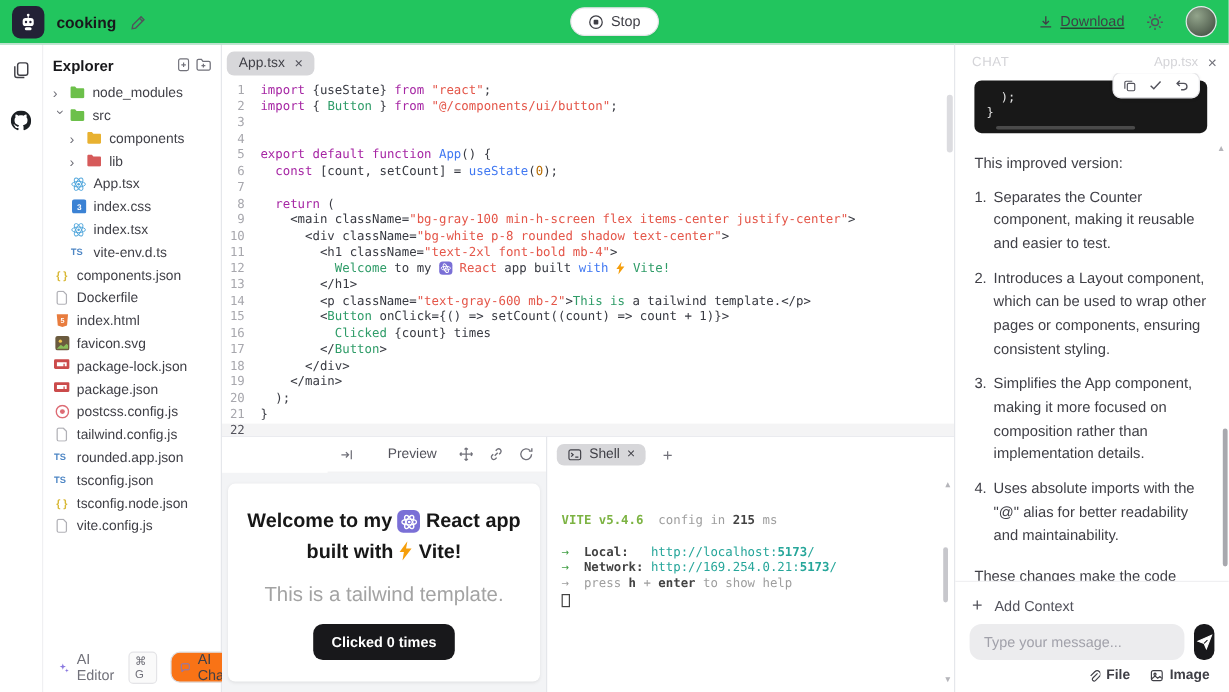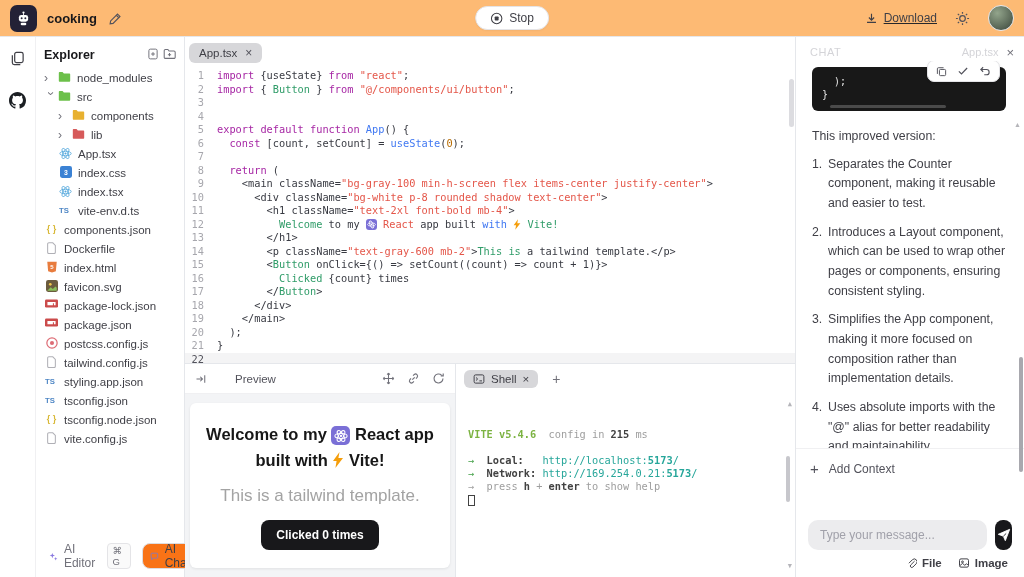--- a/index.html
+++ b/index.html
@@ -1,20 +1,20 @@
 <!DOCTYPE html>
 <html><head>
 <meta charset="utf-8">
 <style>
   * { margin:0; padding:0; box-sizing:border-box; }
   html,body { width:1024px; height:577px; overflow:hidden; background:#fff;
     font-family:"Liberation Sans", sans-serif; color:#27272a; }
 
   
-  .topbar { height:37px; display:flex; align-items:center; border-bottom:1px solid #e5e7eb; background:#fdba74; padding:0 10px; position:relative; }
+  .topbar { height:37px; display:flex; align-items:center; border-bottom:1px solid #e5e7eb; background:#22c55e; padding:0 10px; position:relative; }
   .logo { width:27px; height:27px; border-radius:7px; background:#232136; display:flex; align-items:center; justify-content:center; margin-right:10px; }
   .project-name { font-size:13px; font-weight:600; color:#18181b; margin-right:8px; }
   .icon-btn { background:none; border:none; cursor:pointer; display:flex; align-items:center; justify-content:center; color:#52525b; padding:4px; }
   .stop-btn { position:absolute; left:50%; transform:translateX(-50%); display:flex; align-items:center; gap:6px; background:#fff; border:1px solid #e4e4e7; border-radius:999px; padding:4px 14px; font-size:12px; color:#3f3f46; cursor:pointer; box-shadow:0 1px 2px rgba(0,0,0,.04); }
   .topbar-right { margin-left:auto; display:flex; align-items:center; gap:14px;text-decoration:underline; }
   .download-btn { display:flex; align-items:center; gap:6px; background:none; border:none; font-size:12px; color:#3f3f46; cursor:pointer; }
   .avatar { width:26px; height:26px; border-radius:50%; background:radial-gradient(circle at 35% 30%, #93a58c, #5d6b5a 60%, #39423a); border:1px solid #e5e7eb; }
 
   .app-body { display:flex; height:540px; }
 
@@ -48,21 +48,21 @@
   .ln { width:32px; text-align:right; padding-right:13px; color:#a7a7ad; flex:none; }
   .code-line.current .ln { color:#52525b; }
   .code-text { white-space:pre; }
   .c-k{color:#a626a4;} .c-s{color:#e45649;} .c-t{color:#2f9c68;} .c-d{color:#383a42;} .c-b{color:#4078f2;} .c-n{color:#b76b01;}
   .mini-react { display:inline-flex; width:11px; height:11px; border-radius:3px; background:#7a6fd6; align-items:center; justify-content:center; vertical-align:-1px; }
   .editor-scroll { position:absolute; right:1px; top:14px; width:5px; height:48px; background:#dcdce0; border-radius:3px; }
 
   .bottom-panels { height:214px; border-top:1px solid #e5e7eb; display:flex; }
 
   
-  .preview-panel { width:270px; display:flex; flex-direction:column; }
+  .preview-panel { width:270px; display:flex; flex-direction:column;align-items:flex-end; }
   .panel-header { height:30px; display:flex; align-items:center; gap:8px; padding:0 8px; border-bottom:1px solid #f0f0f2; }
   .panel-label { font-size:11.5px; color:#52525b; }
   .preview-content { flex:1; background:#f3f4f6; display:flex; }
   .preview-card { background:#fff; border-radius:6px; box-shadow:0 1px 3px rgba(0,0,0,.08); margin:9px 5px; flex:1; display:flex; flex-direction:column; align-items:center; justify-content:center; text-align:center; padding:8px 14px; }
   .preview-heading { font-size:16.5px; font-weight:700; color:#171717; line-height:1.6; }
   .react-badge { display:inline-flex; width:19px; height:19px; border-radius:5px; background:#7a6fd6; align-items:center; justify-content:center; vertical-align:-3px; }
   .preview-sub { margin-top:13px; font-size:17px; color:#a3a3a3; }
   .preview-btn { margin-top:14px; background:#18181b; color:#fff; font-size:12px; font-weight:700; border:none; border-radius:8px; padding:8px 15px; cursor:pointer; }
 
   
@@ -92,21 +92,21 @@
   .code-hscroll { position:absolute; left:18px; right:60px; bottom:3px; height:3px; background:#4a4a4a; border-radius:2px; }
   .chat-text { font-size:12.3px; line-height:1.6; color:#3f3f46; margin-top:16px; }
   .chat-list { margin-top:8px; display:flex; flex-direction:column; gap:9px; }
   .chat-li { display:flex; font-size:12.3px; line-height:1.6; color:#3f3f46; }
   .chat-li .num { width:16px; flex:none; }
   .chat-outro { font-size:12.3px; line-height:1.6; color:#3f3f46; margin-top:14px; }
   .chat-scroll-thumb { position:absolute; right:1px; top:320px; width:4px; height:115px; background:#a8a8ae; border-radius:2px; }
   .chat-up-arrow { position:absolute; right:3px; top:60px; font-size:7px; color:#b5b5ba; }
   .chat-footer { border-top:1px solid #f0f0f2; padding:8px 12px 6px; }
   .add-context { display:flex; align-items:center; gap:10px; background:none; border:none; font-size:12px; color:#52525b; cursor:pointer; padding:4px 2px 8px; }
-  .input-row { display:flex; gap:8px; align-items:center;margin-top:36px; }
+  .input-row { display:flex; gap:8px; align-items:center; }
   .chat-input { flex:1; height:30px; background:#ececee; border:none; border-radius:10px; padding:0 12px; font-size:12px; color:#3f3f46; outline:none; font-family:"Liberation Sans",sans-serif; }
   .chat-input::placeholder { color:#a1a1aa; }
   .send-btn { width:30px; height:30px; background:#18181b; border:none; border-radius:8px; display:flex; align-items:center; justify-content:center; cursor:pointer; }
   .attach-row { display:flex; justify-content:flex-end; gap:16px; padding:7px 4px 2px; }
   .attach-btn { display:flex; align-items:center; gap:5px; background:none; border:none; font-size:11.5px; font-weight:600; color:#3f3f46; cursor:pointer; }
   svg { display:block; }
 </style>
 </head>
 <body>
 
@@ -329,21 +329,21 @@
             </svg>
           </span>
           <span>tailwind.config.js</span>
         </div>
         <div class="tree-row d0">
           <span class="fi">
             <svg width="14" height="11" viewBox="0 0 18 13">
               <text x="0" y="10.5" font-size="10" font-weight="bold" fill="#4f87c5" font-family="Liberation Sans,sans-serif">TS</text>
             </svg>
           </span>
-          <span>styling.app.json</span>
+          <span>rounded.app.json</span>
         </div>
         <div class="tree-row d0">
           <span class="fi">
             <svg width="14" height="11" viewBox="0 0 18 13">
               <text x="0" y="10.5" font-size="10" font-weight="bold" fill="#4f87c5" font-family="Liberation Sans,sans-serif">TS</text>
             </svg>
           </span>
           <span>tsconfig.json</span>
         </div>
         <div class="tree-row d0">

